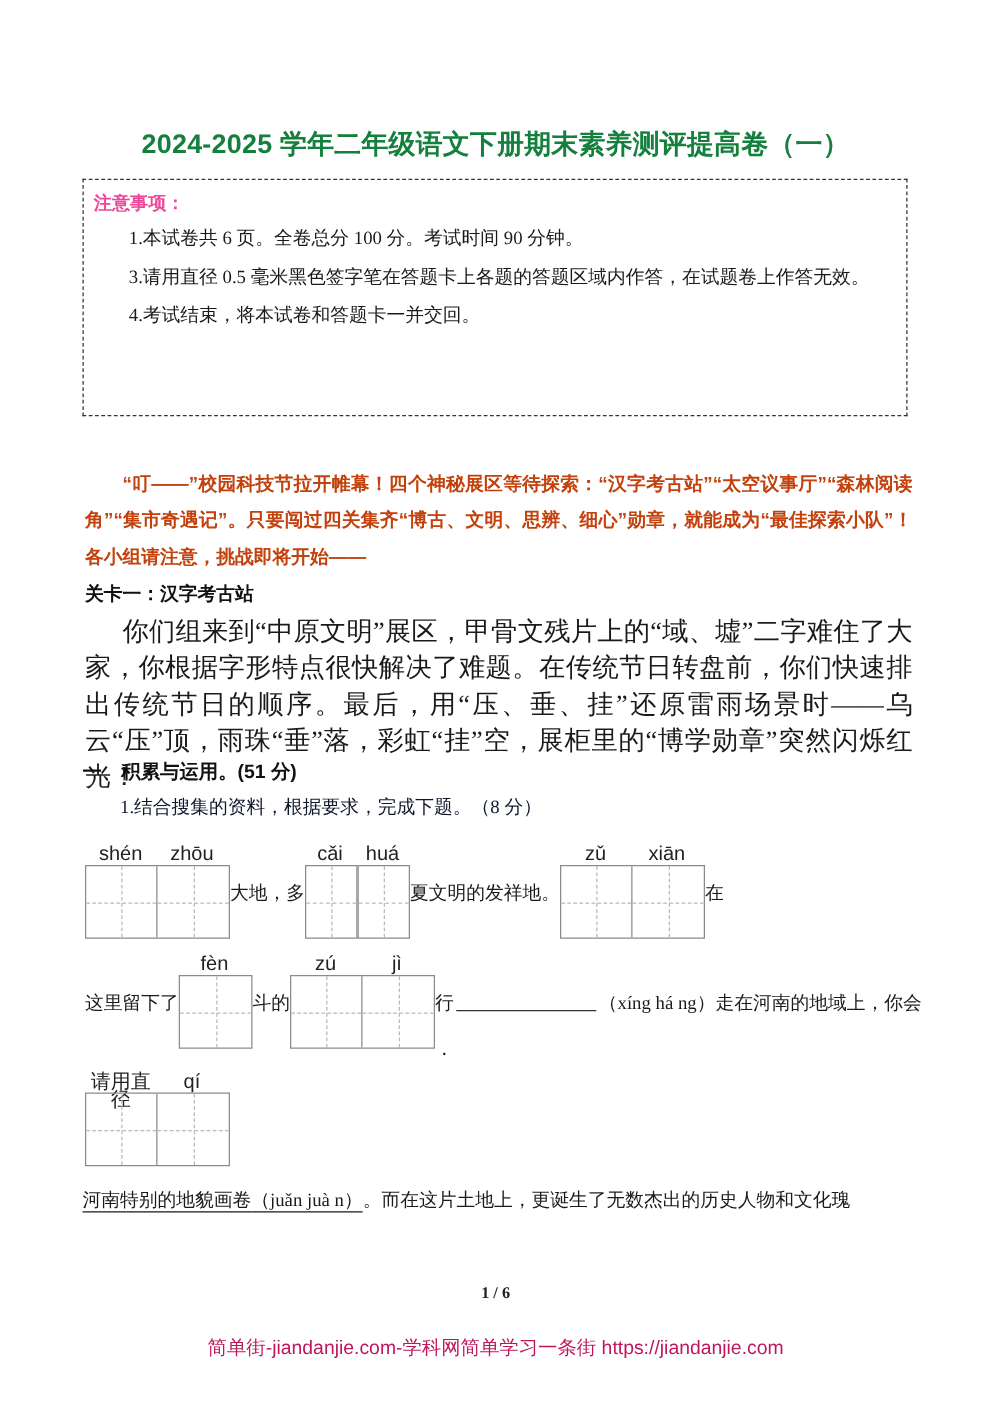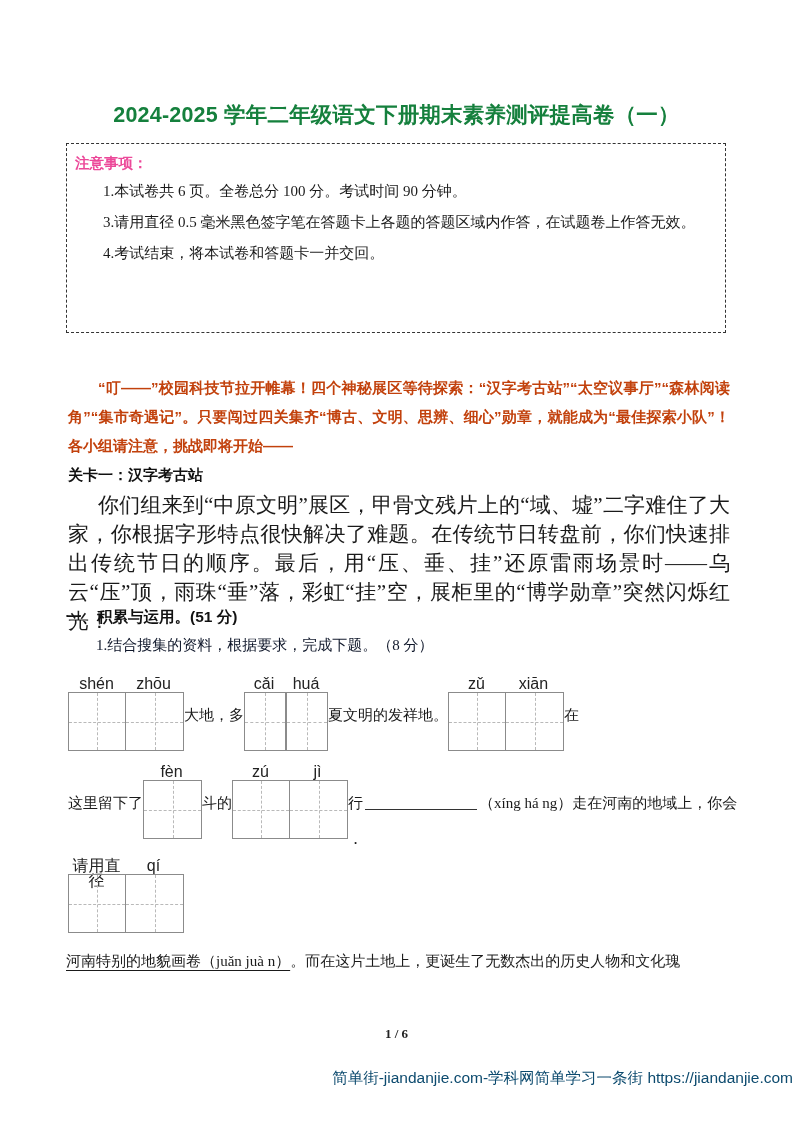--- a/index.html
+++ b/index.html
@@ -244,24 +244,24 @@
     font-family: "Liberation Serif", "DejaVu Serif", serif;
     font-size: 13px;
     font-weight: 700;
     color: #222;
   }
   .watermark {
     position: absolute;
     left: 0;
     top: 1068px;
     width: 793px;
-    text-align: right;
+    text-align: center;
     font-family: "Liberation Sans", "DejaVu Sans", sans-serif;
     font-size: 15.5px;
-    color: #0c4a6e;
+    color: #be185d;
   }
 </style>
 </head>
 <body>
 
 <div class="page">
 
   <div class="doc-title">2024-2025 学年二年级语文下册期末素养测评提高卷（一）</div>
 
   <div class="notice-box">

